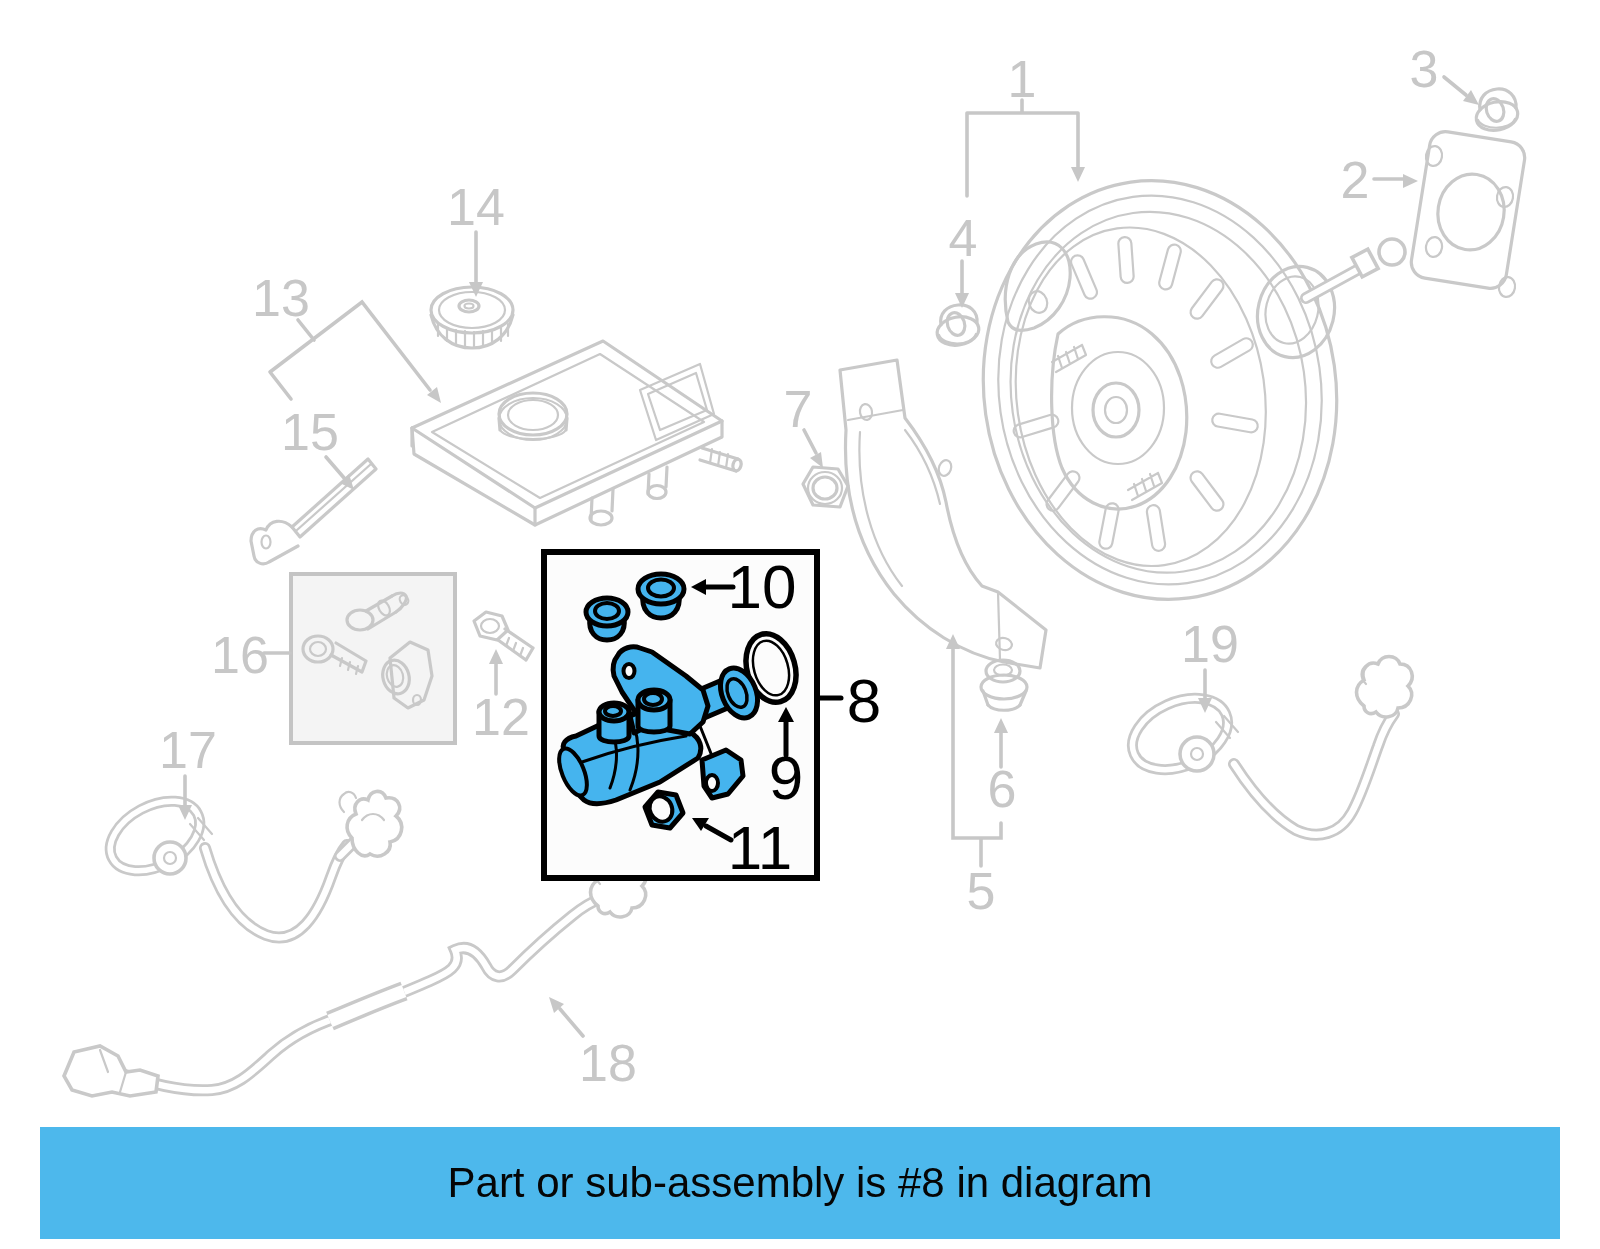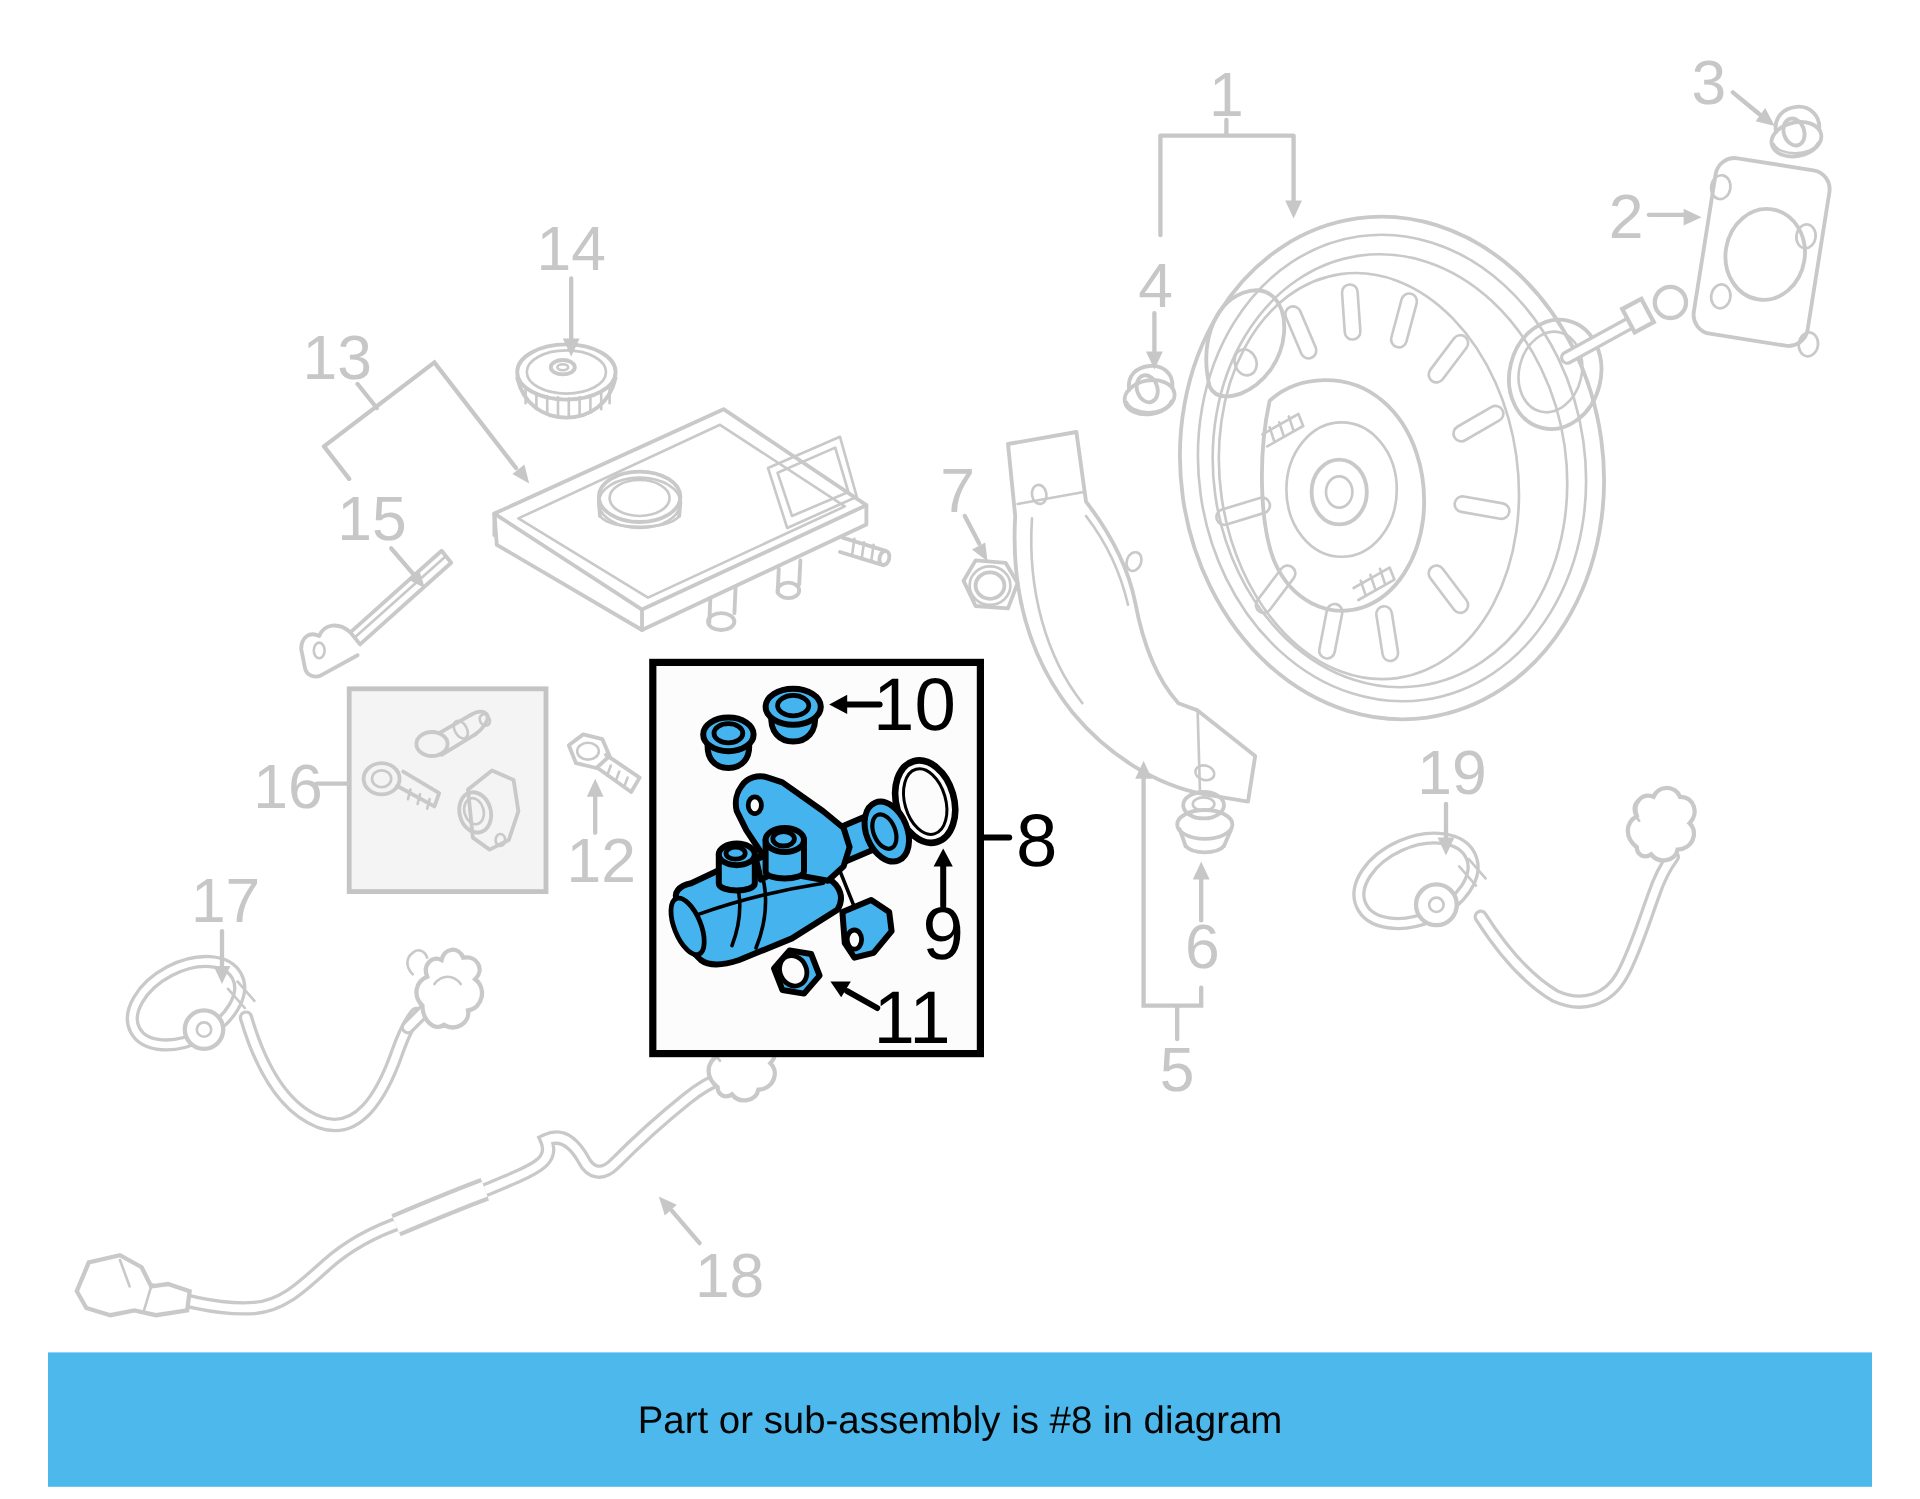--- a/index.html
+++ b/index.html
@@ -24,21 +24,21 @@
   .k-line{stroke:#000000;fill:none;stroke-width:5;stroke-linecap:round;stroke-linejoin:round;}
   .k-thin{stroke:#000000;fill:none;stroke-width:3;stroke-linecap:round;}
   .k-fill{fill:#000000;stroke:none;}
   .lbl-g{font-size:52px;fill:#c7c7c7;text-anchor:middle;}
   .lbl-k{font-size:62px;fill:#000000;text-anchor:middle;}
   .hibox{fill:#fcfcfc;stroke:#000000;stroke-width:6;}
   .box16{fill:#f4f4f4;stroke:#c4c4c4;stroke-width:4;}
   
   .banner{position:absolute;left:40px;top:1127px;width:1520px;height:112px;background:#4db8ec;
           display:flex;flex-direction:column;justify-content:center;align-items:center;}
-  .banner div{font-size:32px;line-height:50px;color:#050505;white-space:nowrap;}
+  .banner div{font-size:42px;line-height:50px;color:#050505;white-space:nowrap;}
 </style>
 </head>
 <body>
 
 <div class="stage">
 <svg width="1600" height="1249" viewBox="0 0 1600 1249">
 
   <g>
     <g transform="rotate(-8 1160 390)">
       <ellipse class="g-line" cx="1160" cy="390" rx="176" ry="210"></ellipse>

